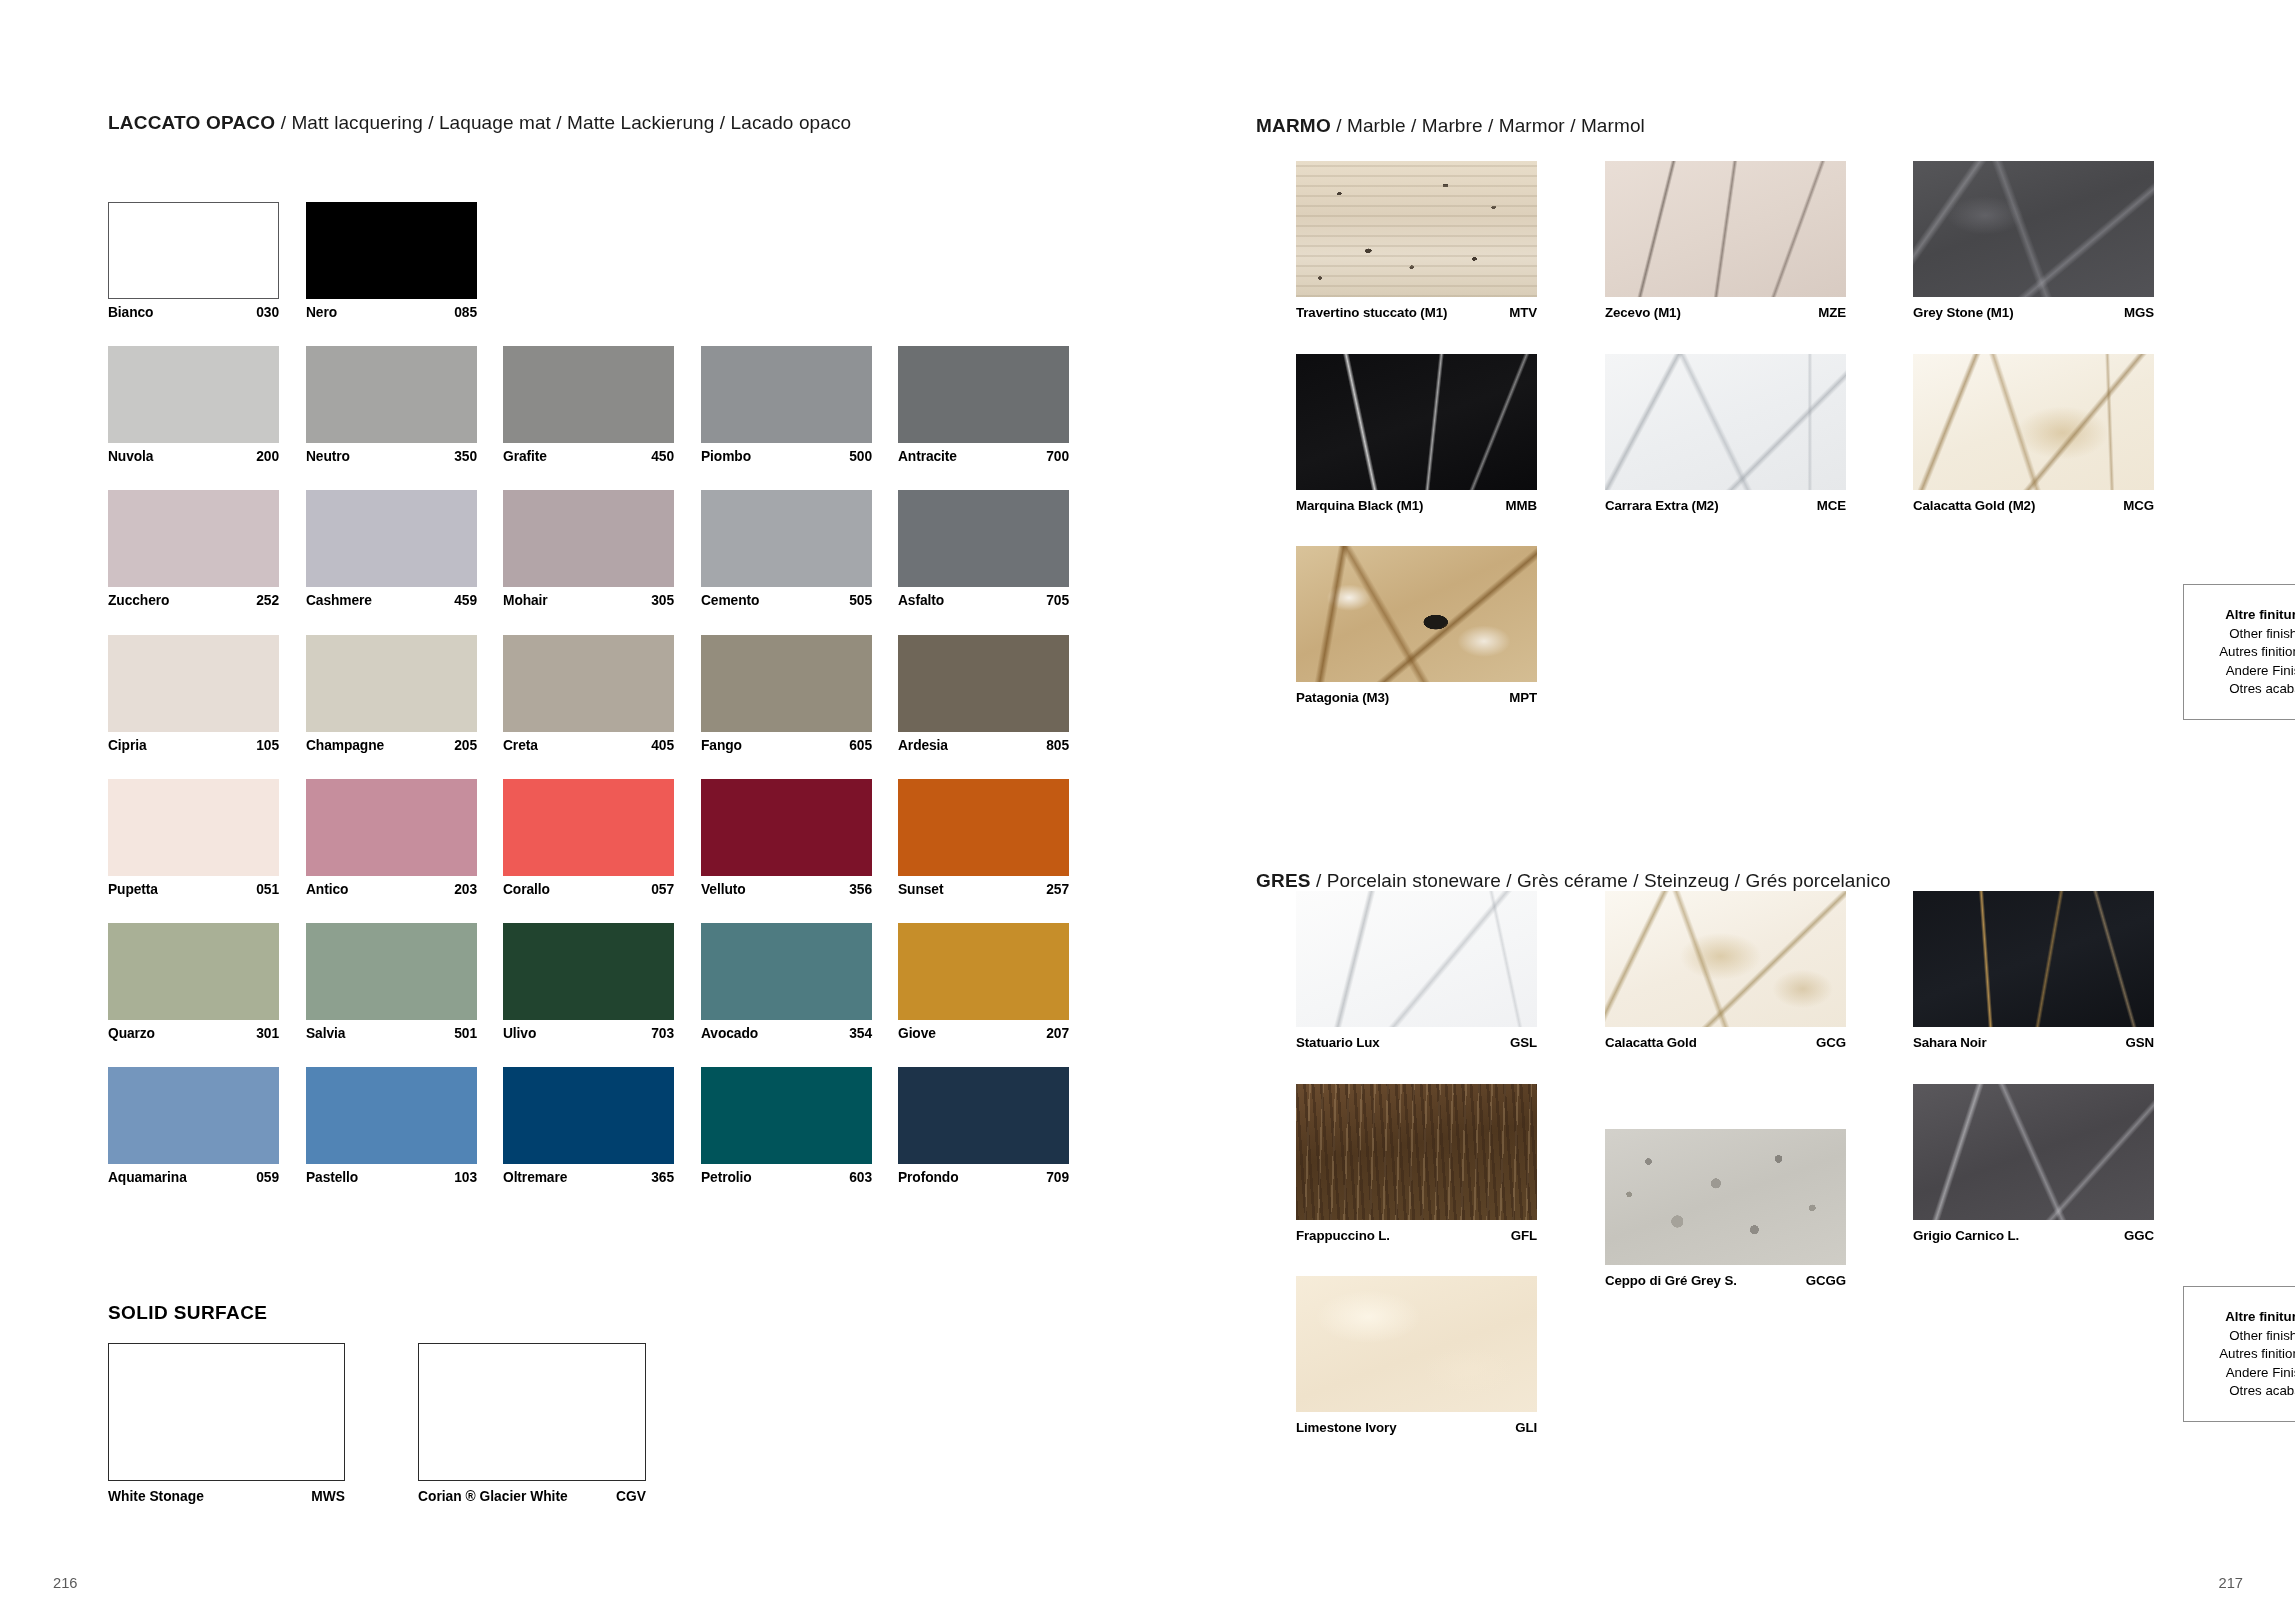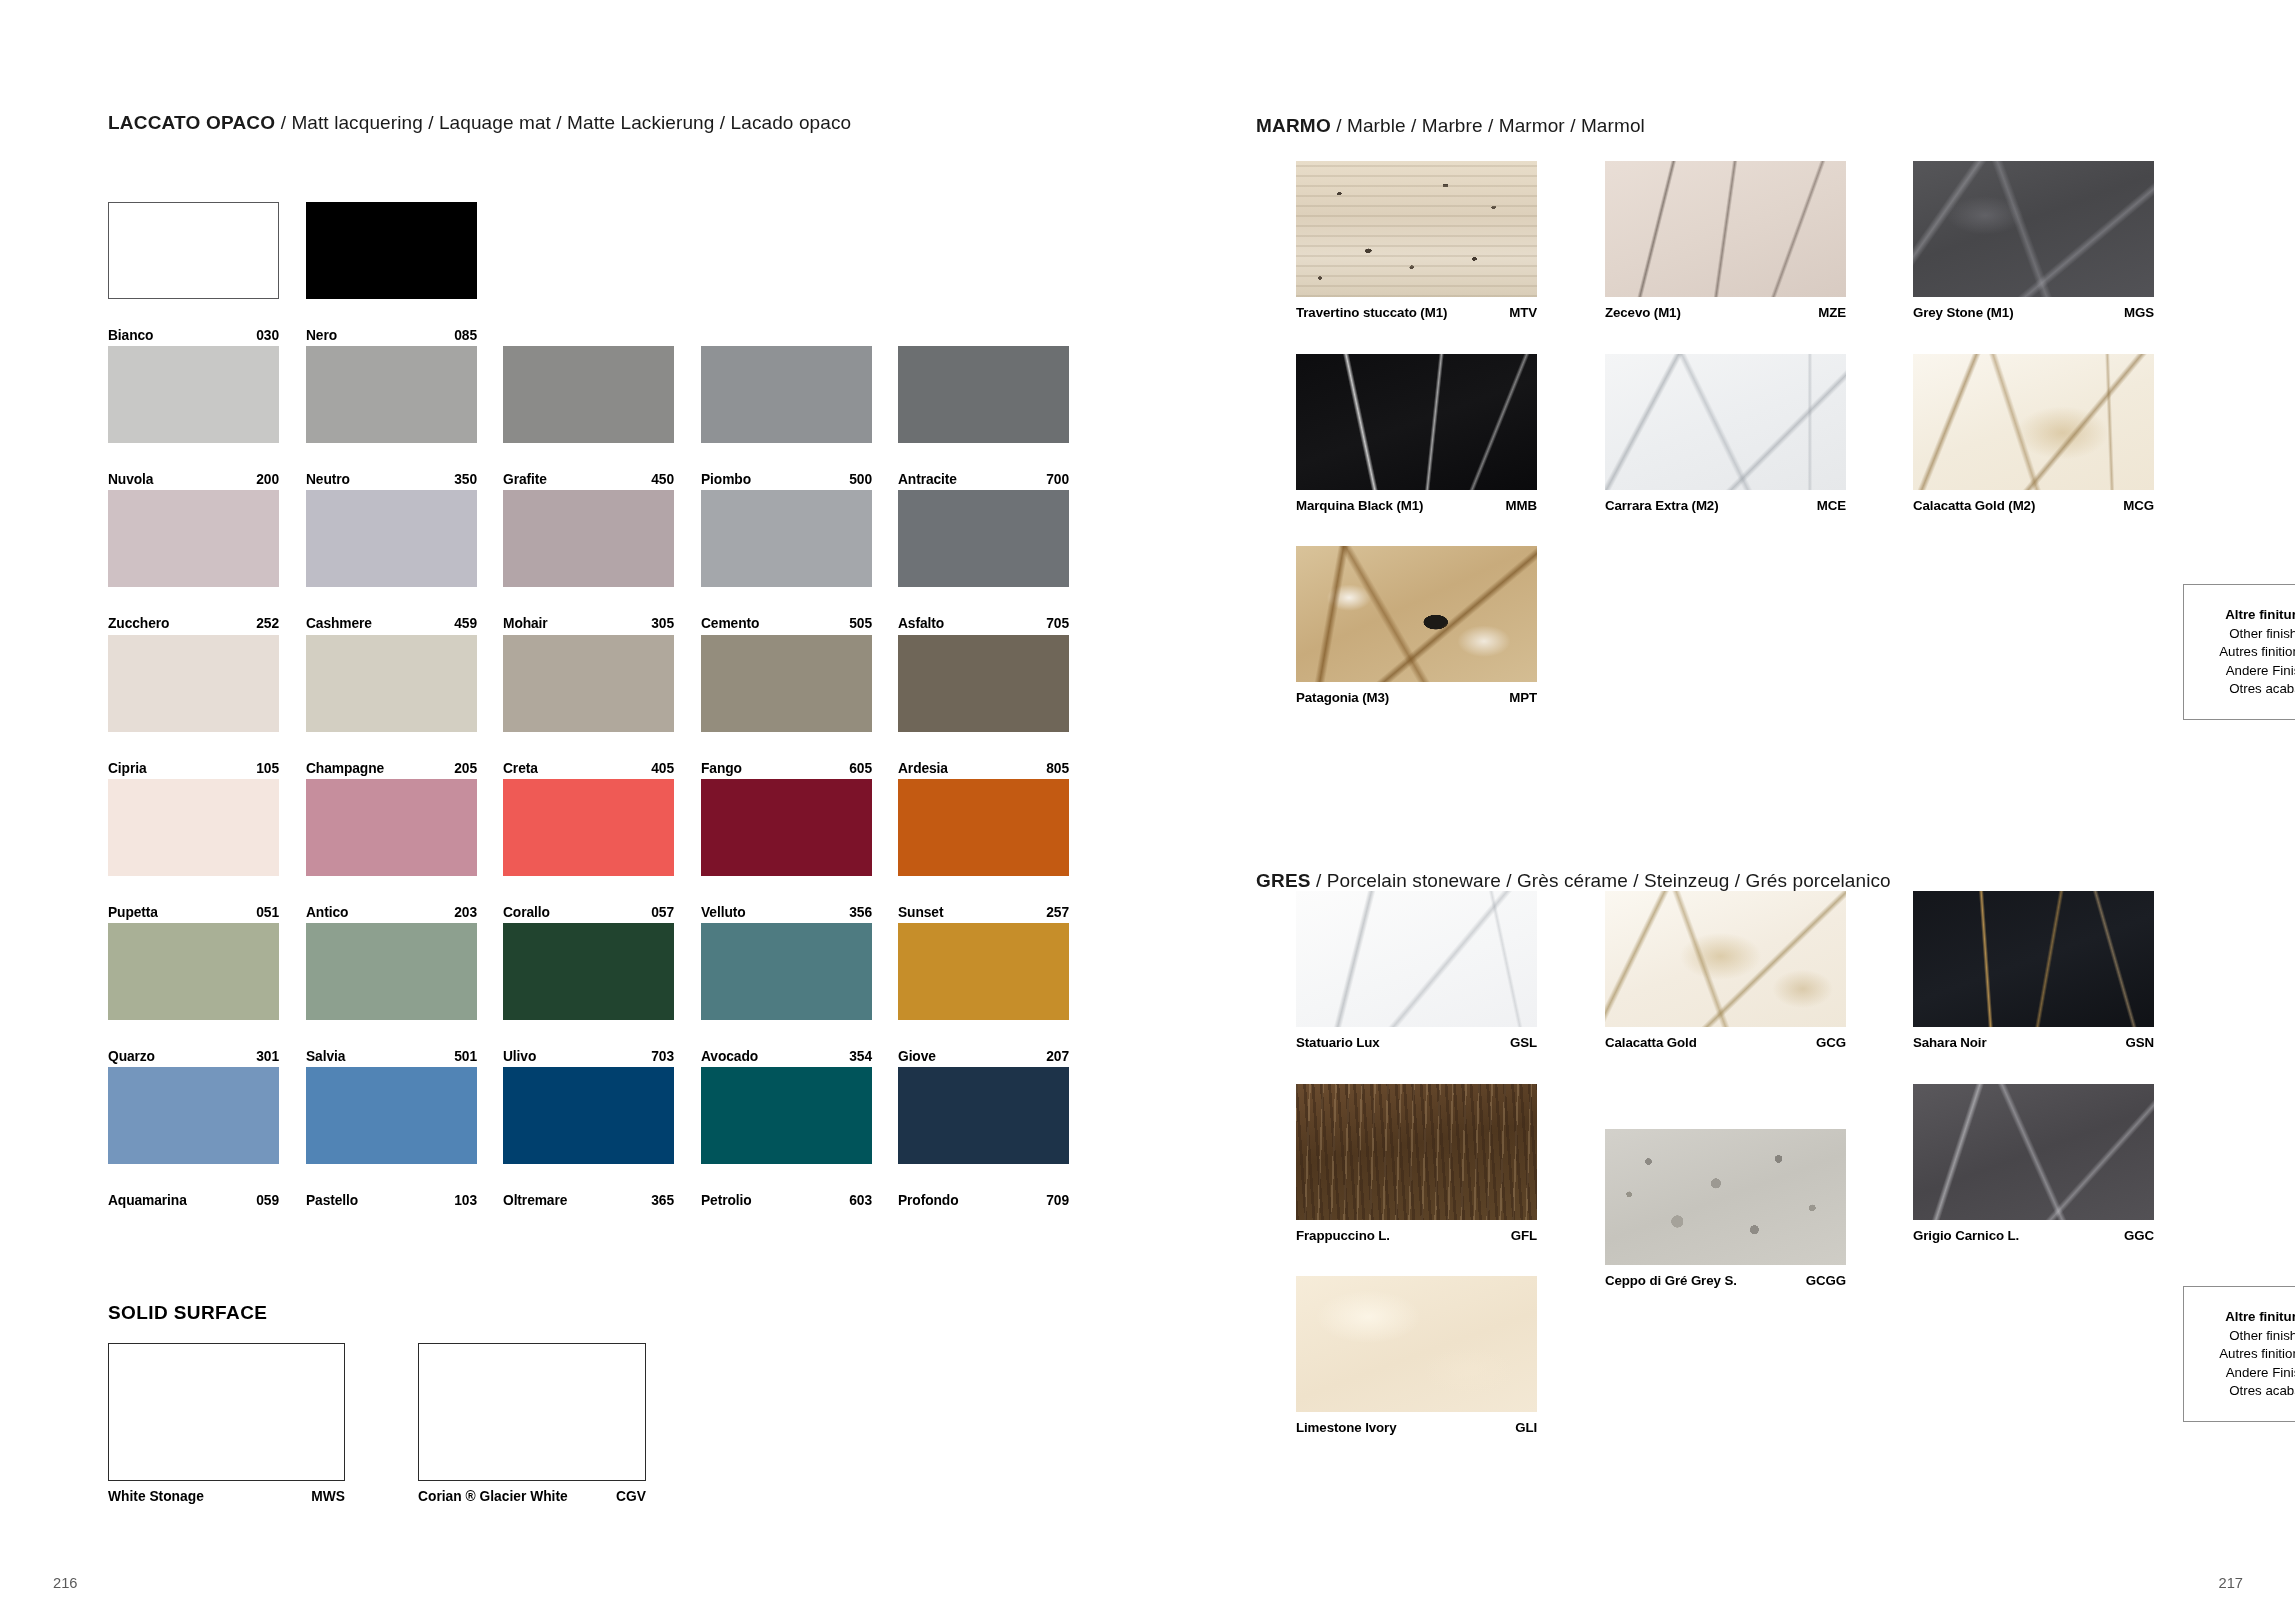--- a/index.html
+++ b/index.html
@@ -31,21 +31,21 @@
   .swatch-grid{position:absolute;}
   .sw-cell{position:absolute;}
   .sw-chip{width:171px;height:97px;display:block;}
   .sw-chip.bordered{box-sizing:border-box;border:0.9px solid #58585a;}
   .sw-label{
     margin-top:6.4px;width:171px;
     display:flex;justify-content:space-between;align-items:flex-end;
     font-size:13.8px;font-weight:bold;letter-spacing:-0.1px;
     white-space:nowrap;
   }
-  .sw-label .code{font-weight:bold;margin-top:23px;}
+  .sw-label .code{font-weight:bold;}
 
   
   .ss-chip{width:237px;height:138px;box-sizing:border-box;border:1.2px solid #2b2b2b;background:#fff;}
   .ss-label{
     margin-top:8.3px;width:237px;display:flex;justify-content:space-between;
     font-size:13.8px;font-weight:bold;white-space:nowrap;
   }
 
   
   .tile{position:absolute;padding-left:40px;}

